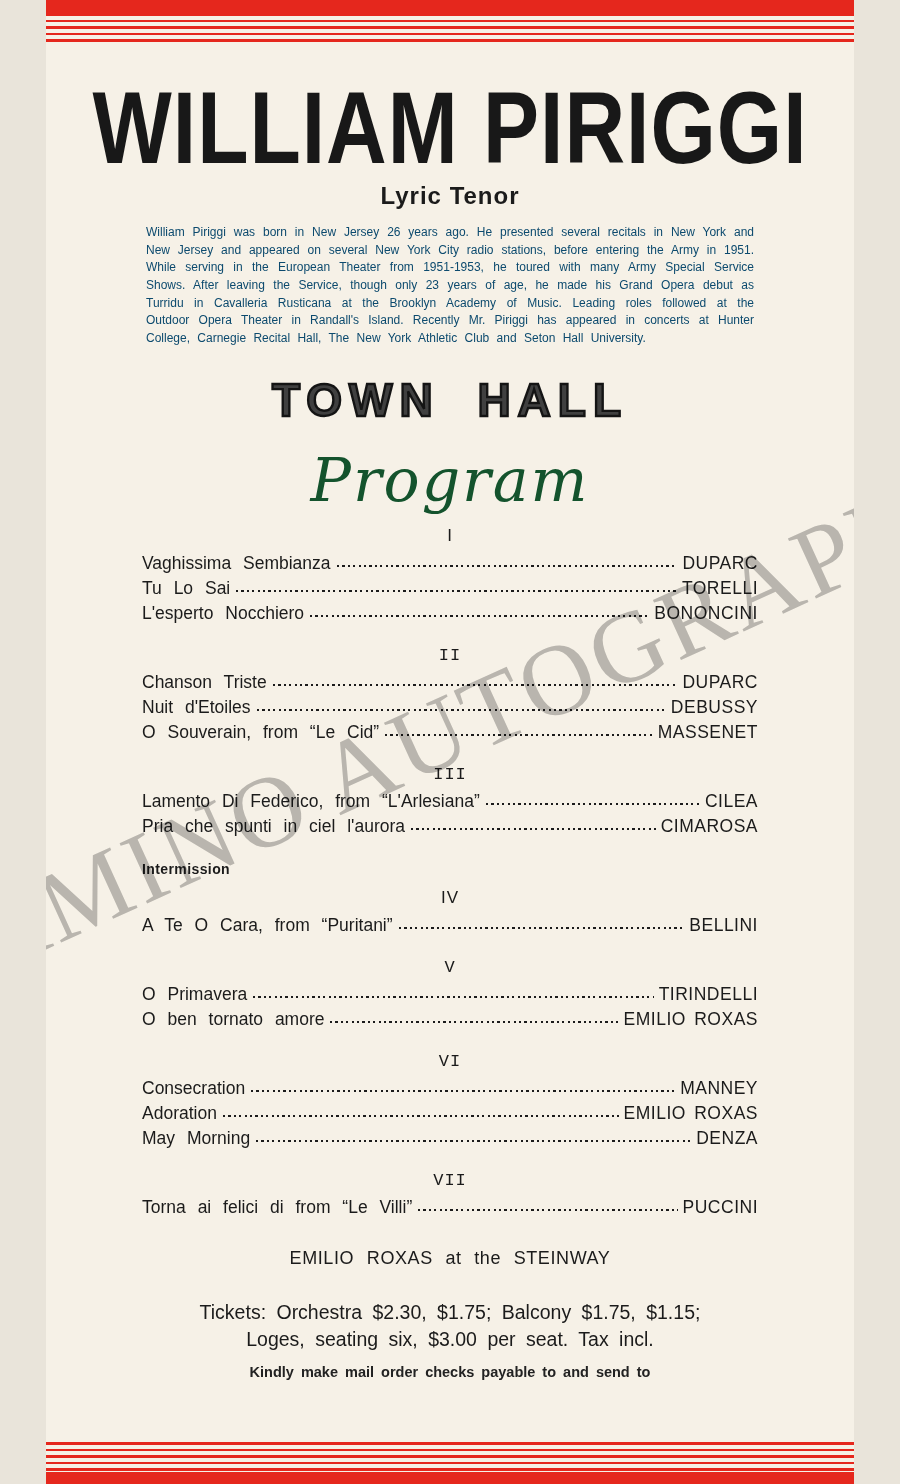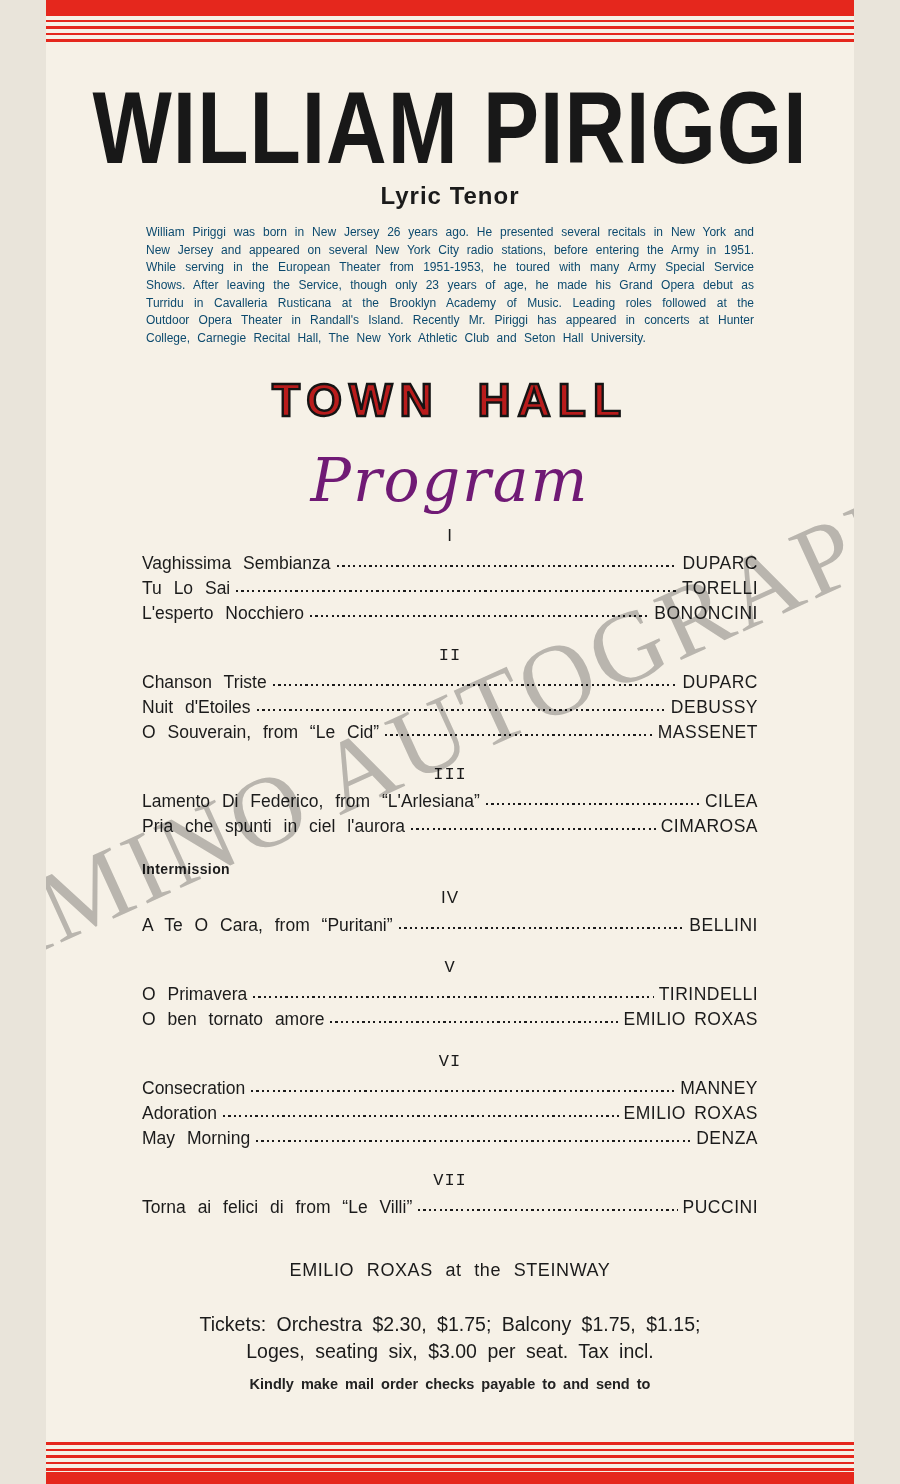--- a/index.html
+++ b/index.html
@@ -29,39 +29,39 @@
   }
   .artist-role{margin-top:2px;text-align:center;font-size:24px;font-weight:bold;letter-spacing:1px;}
   .bio{
     margin:14px 100px 0;text-align:justify;
     font-size:12px;line-height:1.47;word-spacing:4px;color:#0c4a6e;
   }
   
   .venue{
     margin-top:26px;text-align:center;
     font-size:46px;font-weight:bold;letter-spacing:7px;word-spacing:18px;
-    color:#b91c1c;-webkit-text-stroke:2.4px #141414;
+    color:#404040;-webkit-text-stroke:2.4px #141414;
   }
   .datetime{margin-top:9px;text-align:center;font-size:21.5px;font-weight:bold;word-spacing:4px;letter-spacing:.4px;}
   .program-script{
     margin-top:18px;text-align:center;
-    font-family:"DejaVu Serif",serif;font-style:italic;font-size:60px;letter-spacing:2px;color:#701a75;
+    font-family:"DejaVu Serif",serif;font-style:italic;font-size:60px;letter-spacing:2px;color:#14532d;
   }
   
   .program{margin-top:10px;padding:0 96px;}
   .numeral{ text-align:center;font-size:17px;letter-spacing:1px;margin:11px 0 5px;}
   .numeral.gap{margin-top:20px;font-family:Liberation Mono, monospace;}
   .prow{display:flex;align-items:baseline;font-size:17.5px;line-height:25px;word-spacing:7px;}
   .ptitle{white-space:nowrap;padding-right:6px;}
   .dots{flex:1;height:15px;position:relative;}
   .dots::after{content:"";position:absolute;left:0;right:0;bottom:2px;height:2.2px;
     background:repeating-linear-gradient(90deg,#1b1b1b 0 2.2px,rgba(0,0,0,0) 2.2px 5.4px);}
   .pcomposer{white-space:nowrap;padding-left:5px;letter-spacing:.5px;word-spacing:3px;}
   .intermission{margin:22px 0 6px;text-align:left;font-size:14px;font-weight:bold;letter-spacing:.4px;}
-  .piano-credit{margin-top:40px;text-align:center;font-size:18px;letter-spacing:.6px;word-spacing:7px;}
+  .piano-credit{margin-top:28px;text-align:center;font-size:18px;letter-spacing:.6px;word-spacing:7px;}
   
   .tickets{margin-top:30px;text-align:center;font-size:19.5px;line-height:27px;word-spacing:5px;}
   .mail-order{margin-top:9px;text-align:center;font-size:14.5px;line-height:20px;font-weight:bold;word-spacing:3px;color:#222;}
   
   .watermark{
     position:absolute;left:50%;top:728px;z-index:5;pointer-events:none;
     font-family:"Liberation Serif",serif;font-size:101px;letter-spacing:4px;white-space:nowrap;
     color:#aeaeae;mix-blend-mode:multiply;opacity:.78;
     transform:translate(-50%,-50%) rotate(-24.5deg);
   }

